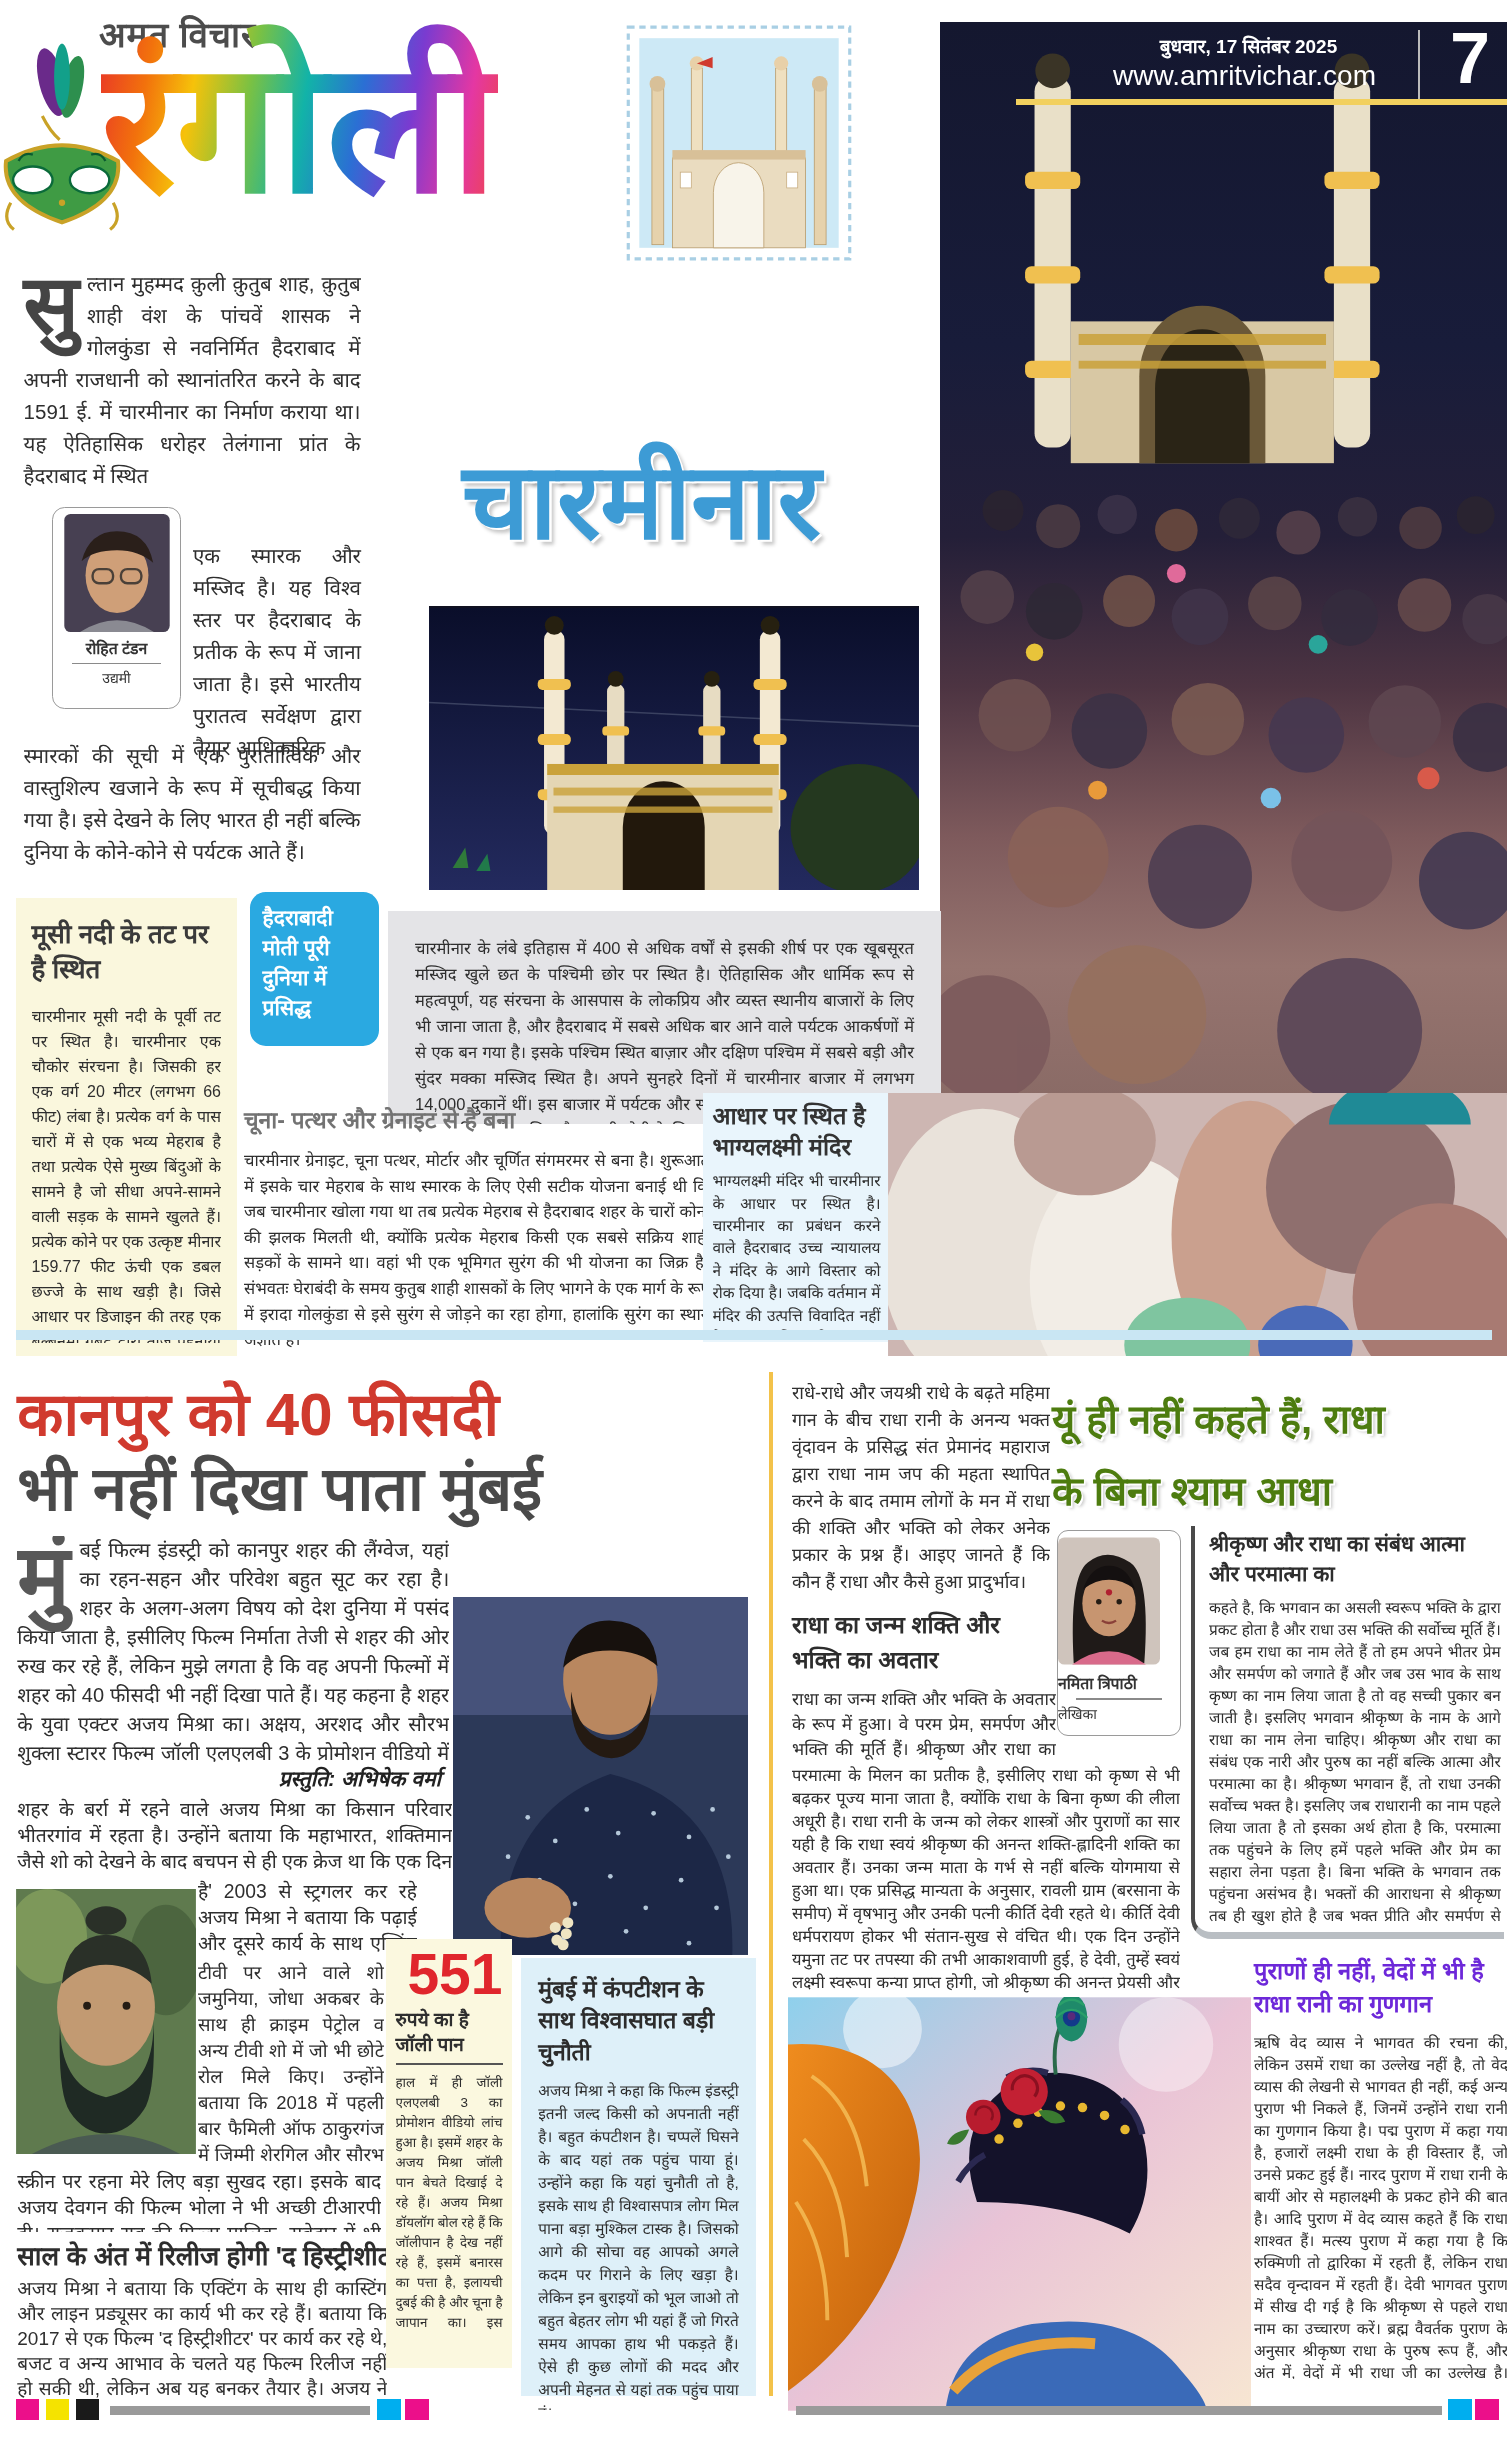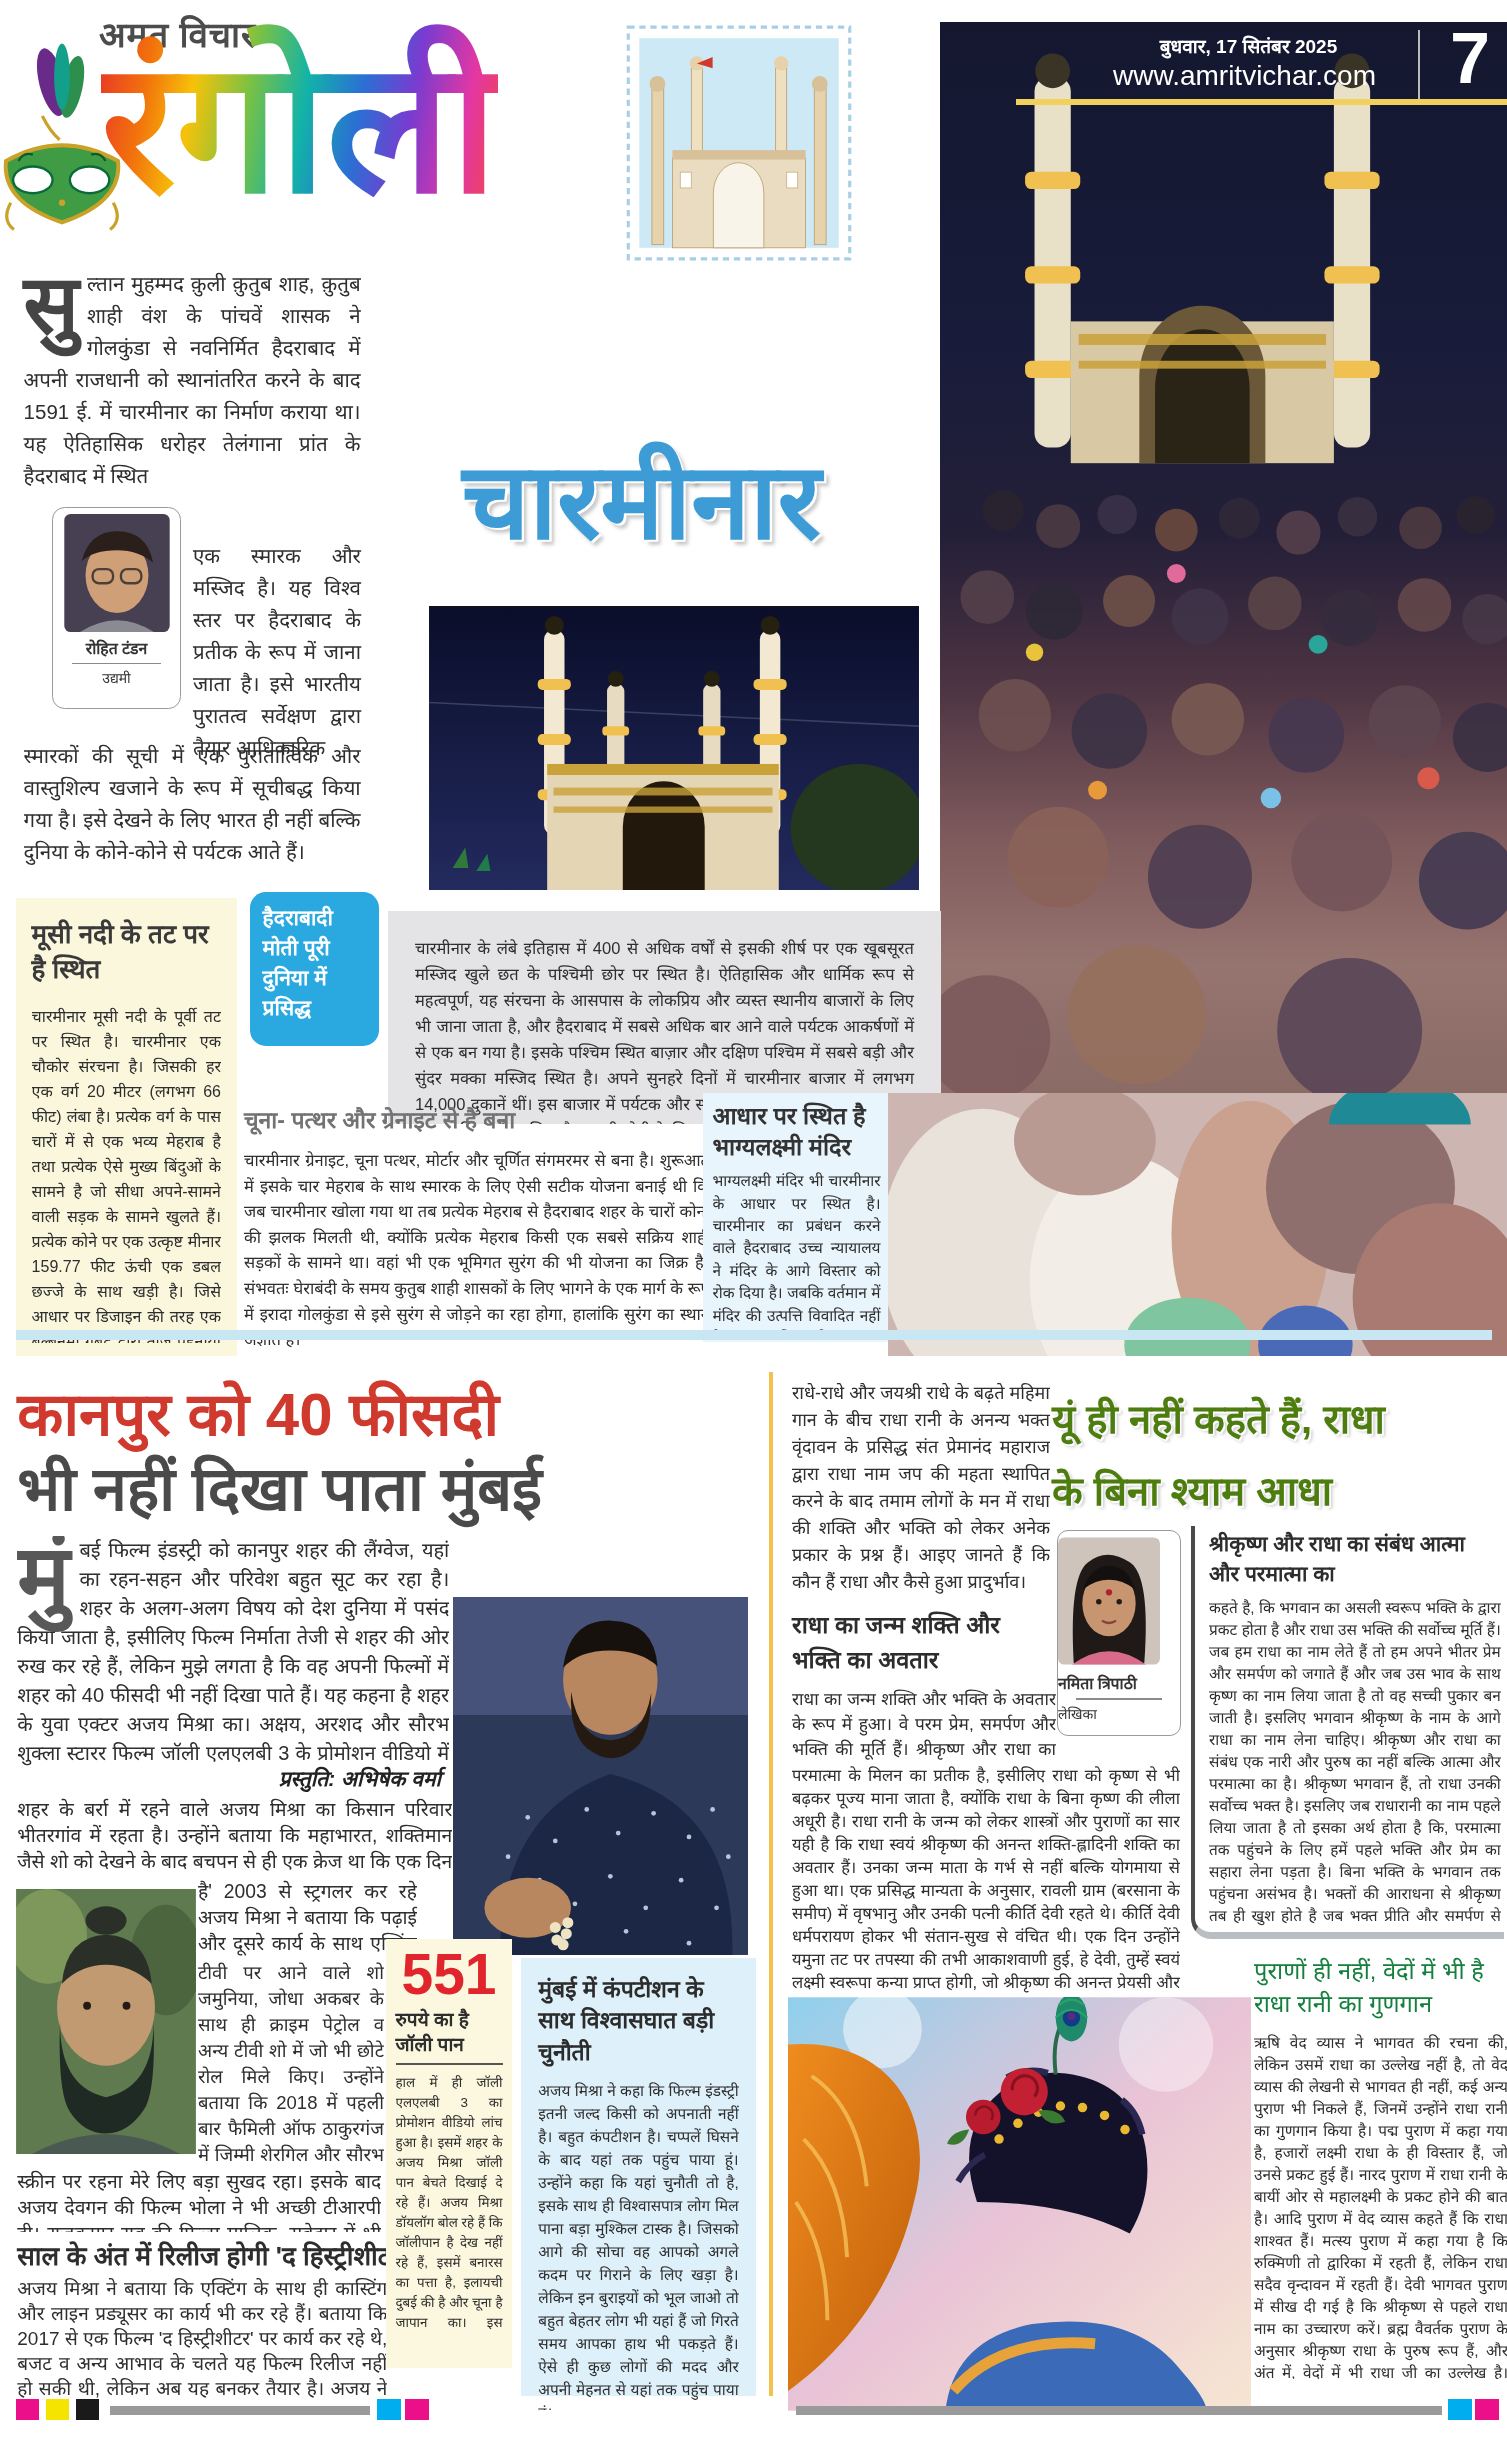--- a/index.html
+++ b/index.html
@@ -67,21 +67,21 @@
   .k-p2{left:17.3px;top:1797px;width:435px;height:79px;font-size:19.3px;line-height:26px;}
   .k-p3{left:198px;top:1879px;width:219px;height:77px;font-size:19.3px;line-height:26px;}
   .k-p4{left:198px;top:1960px;width:186px;height:206px;font-size:18.5px;line-height:26px;}
   .k-p5{left:17.3px;top:2169px;width:364px;height:63px;font-size:19.3px;line-height:26px;}
   .k-subhead{left:17.3px;top:2237px;width:410px;font-size:26px;font-weight:bold;color:#2d2d2d;}
   .k-subbody{left:17.3px;top:2276px;width:370px;height:124px;font-size:19px;line-height:25px;}
   .actor-photo{left:453px;top:1597px;width:295px;height:358px;overflow:hidden;}
   .beard-photo{left:15.8px;top:1889px;width:180px;height:265px;overflow:hidden;}
 
   .jolly-box{left:386px;top:1939px;width:126px;height:429px;background:#fbf8df;box-sizing:border-box;padding:4.7px 9.5px;}
-  .jolly-num{font-size:57px;font-weight:bold;color:#e0262c;text-align:center;line-height:60px;}
+  .jolly-num{font-size:57px;font-weight:bold;color:#e0262c;text-align:right;line-height:60px;}
   .jolly-h{font-size:19px;line-height:24.4px;font-weight:bold;color:#2e2e2e;margin-top:4.7px;}
   .jolly-rule{height:1.6px;background:#555;margin:6.3px 0 7.9px 0;}
   .jolly-b{font-size:13.4px;line-height:20px;height:260px;overflow:hidden;}
   .mumbai-box{left:521px;top:1958px;width:235px;height:438px;background:#def0f9;box-sizing:border-box;padding:15.8px 17.3px;}
   .mumbai-h{font-size:23px;line-height:31.5px;font-weight:bold;color:#2c2c2c;margin-bottom:11px;}
   .mumbai-b{font-size:15.4px;line-height:23px;height:331px;overflow:hidden;}
   .v-divider{left:769px;top:1372px;width:3.9px;height:1024px;background:#f3c24a;}
 
   
   .r-intro{left:792px;top:1380px;width:258px;height:217px;font-size:18px;line-height:27px;}
@@ -90,21 +90,21 @@
   .r-author-card{left:1057px;top:1530px;width:124px;height:206px;border:1.6px solid #9a9a9a;border-radius:11px;
     background:#fff;text-align:left;padding-top:5.5px;box-sizing:border-box;}
   .r-sub1-h{left:792px;top:1608px;width:260px;font-size:23.6px;line-height:35px;font-weight:bold;color:#2d2d2d;}
   .r-sub1-intro{left:792px;top:1687px;width:264px;height:76px;font-size:17.3px;line-height:25px;}
   .r-sub1-body{left:792px;top:1764px;width:388px;height:230px;font-size:16.5px;line-height:23px;}
   .radha-panel{left:1191px;top:1526px;width:313px;height:413px;box-sizing:border-box;border-left:4.7px solid #4a4a4a;
     border-bottom:7.9px solid #b9bec3;border-radius:0 0 0 20.5px;padding:3.2px 3.2px 4.7px 14px;}
   .r-sub2-h{font-size:21px;line-height:30px;font-weight:bold;color:#2d2d2d;margin-bottom:7.9px;}
   .r-sub2-b{font-size:15.4px;line-height:22px;height:331px;overflow:hidden;text-align:justify;}
   .krishna-wrap{left:788px;top:1997px;width:463px;height:414px;overflow:hidden;}
-  .r-sub3-h{left:1254px;top:1955px;width:254px;font-size:23.6px;line-height:33px;font-weight:normal;color:#15803d;}
+  .r-sub3-h{left:1254px;top:1955px;width:254px;font-size:23.6px;line-height:33px;font-weight:bold;color:#6d28d9;}
   .r-sub3-b{left:1254px;top:2032px;width:254px;height:347px;font-size:15.4px;line-height:22px;}
 
   
   .mark{width:23.6px;height:20.5px;}
   .marks-left{left:15.8px;top:2399px;display:flex;gap:6.3px;}
   .bar1{left:110px;top:2406px;width:260px;height:8.7px;background:#9a9a9a;}
   .marks-mid{left:377px;top:2399px;display:flex;gap:4.7px;}
   .bar2{left:796px;top:2406px;width:646px;height:8.7px;background:#9a9a9a;}
   .marks-right{left:1448px;top:2399px;display:flex;gap:3.9px;}
   .m-mag{background:#ec0f8a;}.m-yel{background:#f5e300;}.m-blk{background:#1a1a1a;}.m-cyn{background:#00aeef;}

